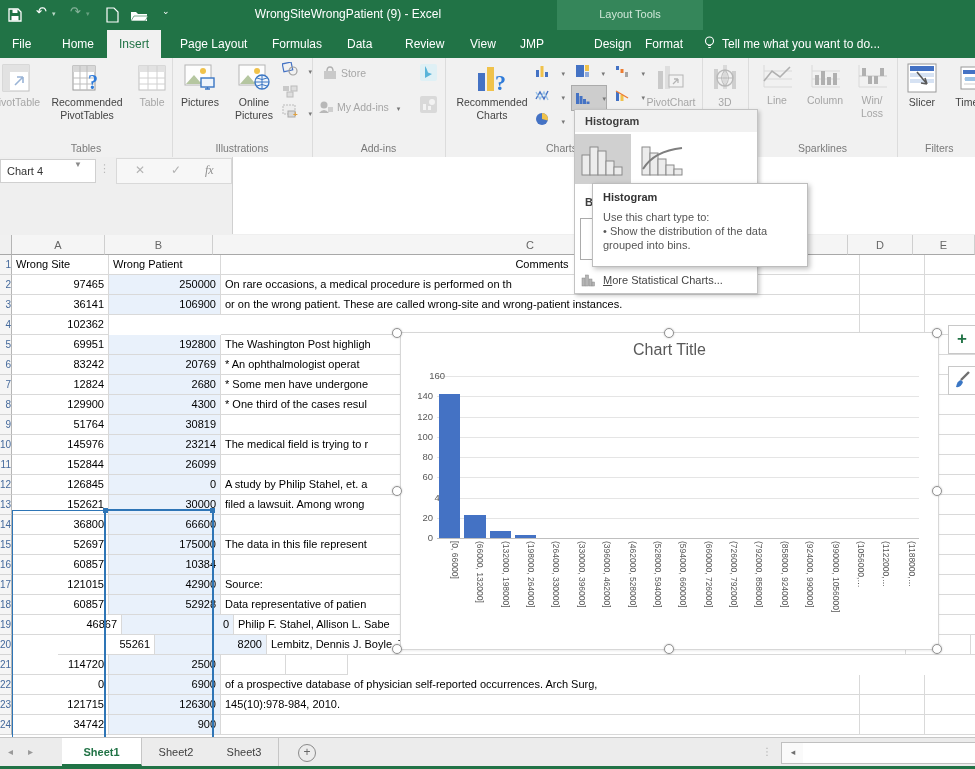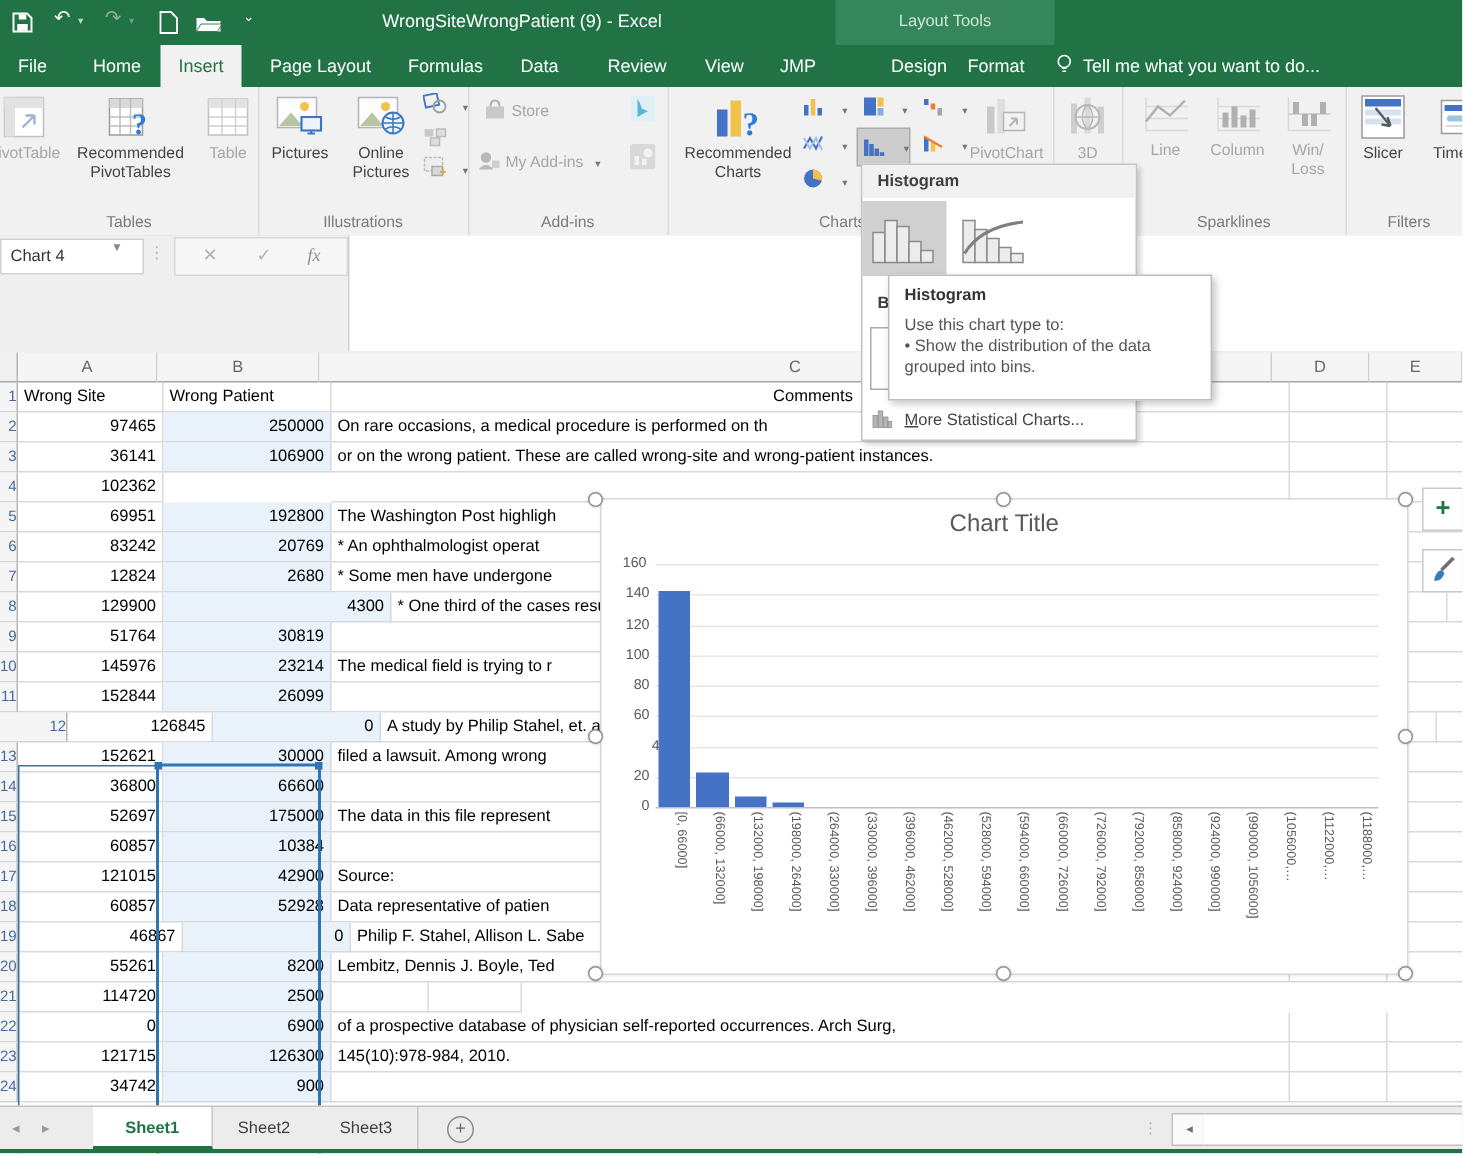--- a/index.html
+++ b/index.html
@@ -466,21 +466,21 @@
         <div class="g-rh" style="width: 11px;">7</div>
         <div class="g-cell num" style="width: 92px;">12824</div>
         <div class="g-cell num selfill" style="width: 107px;">2680</div>
         <div class="g-cell txt" style="width: 634px;"> * Some men have undergone</div>
         <div class="g-cell " style="width: 64px;"></div>
         <div class="g-cell " style="width: 61px;"></div>
       </div>
       <div class="g-row">
         <div class="g-rh" style="width: 11px;">8</div>
         <div class="g-cell num" style="width: 92px;">129900</div>
-        <div class="g-cell num selfill" style="width: 107px; padding-left: 40px;">4300</div>
+        <div class="g-cell num selfill" style="width: 107px;">4300</div>
         <div class="g-cell txt" style="width: 634px;"> * One third of the cases resul</div>
         <div class="g-cell " style="width: 64px;"></div>
         <div class="g-cell " style="width: 61px;"></div>
       </div>
       <div class="g-row">
         <div class="g-rh" style="width: 11px;">9</div>
         <div class="g-cell num" style="width: 92px;">51764</div>
         <div class="g-cell num selfill" style="width: 107px;">30819</div>
         <div class="g-cell txt" style="width: 634px;"></div>
         <div class="g-cell " style="width: 64px;"></div>
@@ -496,21 +496,21 @@
       </div>
       <div class="g-row">
         <div class="g-rh" style="width: 11px;">11</div>
         <div class="g-cell num" style="width: 92px;">152844</div>
         <div class="g-cell num selfill" style="width: 107px;">26099</div>
         <div class="g-cell txt" style="width: 634px;"></div>
         <div class="g-cell " style="width: 64px;"></div>
         <div class="g-cell " style="width: 61px;"></div>
       </div>
       <div class="g-row">
-        <div class="g-rh" style="width: 11px; padding-left: 33px;">12</div>
+        <div class="g-rh" style="width: 11px;">12</div>
         <div class="g-cell num" style="width: 92px;">126845</div>
         <div class="g-cell num selfill" style="width: 107px;">0</div>
         <div class="g-cell txt" style="width: 634px;">A study by Philip Stahel, et. a</div>
         <div class="g-cell " style="width: 64px;"></div>
         <div class="g-cell " style="width: 61px;"></div>
       </div>
       <div class="g-row">
         <div class="g-rh" style="width: 11px;">13</div>
         <div class="g-cell num" style="width: 92px;">152621</div>
         <div class="g-cell num selfill" style="width: 107px;">30000</div>
@@ -561,21 +561,21 @@
       <div class="g-row">
         <div class="g-rh" style="width: 11px;">19</div>
         <div class="g-cell num" style="width: 92px; padding-left: 13px;">46867</div>
         <div class="g-cell num selfill" style="width: 107px;">0</div>
         <div class="g-cell txt" style="width: 634px;">Philip F. Stahel, Allison L. Sabe</div>
         <div class="g-cell " style="width: 64px;"></div>
         <div class="g-cell " style="width: 61px;"></div>
       </div>
       <div class="g-row">
         <div class="g-rh" style="width: 11px;">20</div>
-        <div class="g-cell num" style="width: 92px;">55261</div>
+        <div class="g-cell num" style="width: 92px; margin-left: 46px;">55261</div>
         <div class="g-cell num selfill" style="width: 107px;">8200</div>
         <div class="g-cell txt" style="width: 634px;">Lembitz, Dennis J. Boyle, Ted</div>
         <div class="g-cell " style="width: 64px;"></div>
         <div class="g-cell " style="width: 61px;"></div>
       </div>
       <div class="g-row">
         <div class="g-rh" style="width: 11px;">21</div>
         <div class="g-cell num" style="width: 92px;">114720</div>
         <div class="g-cell num selfill" style="width: 107px;">2500</div>
         <div class="g-cell " style="width: 64px;"></div>
@@ -626,21 +626,21 @@
         <div class="ytick" style="top: 138.25px; left: 2px;">60</div>
         <div class="gline" style="top: 124px;"></div>
         <div class="ytick" style="top: 118px; left: 2px;">80</div>
         <div class="gline" style="top: 103.75px;"></div>
         <div class="ytick" style="top: 97.75px; left: 2px;">100</div>
         <div class="gline" style="top: 83.5px;"></div>
         <div class="ytick" style="top: 77.5px; left: 2px;">120</div>
         <div class="gline" style="top: 63.25px;"></div>
         <div class="ytick" style="top: 57.25px; left: 2px;">140</div>
         <div class="gline" style="top: 43px;"></div>
-        <div class="ytick" style="top: 37px; left: 0; text-align: right;">160</div>
+        <div class="ytick" style="top: 37px; left: 14px; text-align: right;">160</div>
         <div class="axisline" style="top: 205px;"></div>
         <div class="bar" style="left: 38px; width: 21.3684px; height: 143.775px; top: 61.225px; background: rgb(68, 114, 196);"></div>
         <div class="bar" style="left: 63.3684px; width: 21.3684px; height: 23.2875px; top: 181.713px; background: rgb(68, 114, 196);"></div>
         <div class="bar" style="left: 88.7368px; width: 21.3684px; height: 7.0875px; top: 197.912px; background: rgb(68, 114, 196);"></div>
         <div class="bar" style="left: 114.105px; width: 21.3684px; height: 3.0375px; top: 201.963px; background: rgb(68, 114, 196);"></div>
         <div class="xlab" style="left: 41px;">[0, 66000]</div>
         <div class="xlab" style="left: 66.3684px;">(66000, 132000]</div>
         <div class="xlab" style="left: 91.7368px;">(132000, 198000]</div>
         <div class="xlab" style="left: 117.105px;">(198000, 264000]</div>
         <div class="xlab" style="left: 142.474px;">(264000, 330000]</div>

